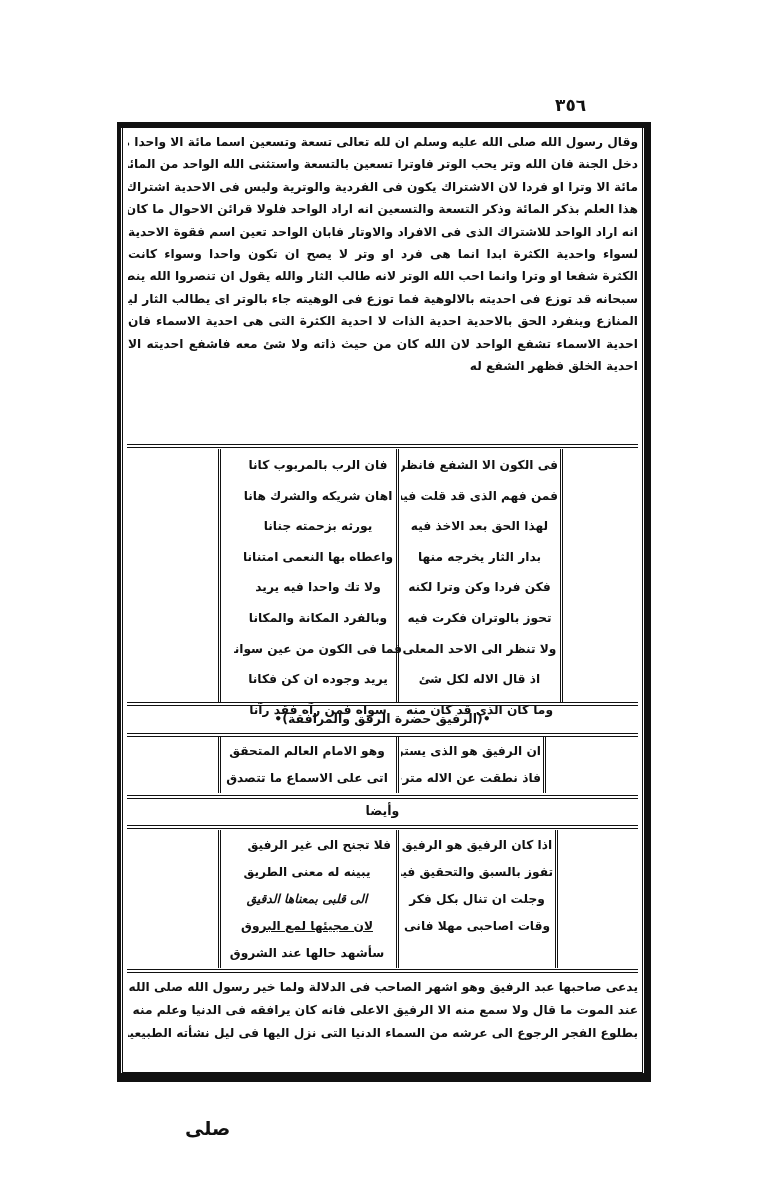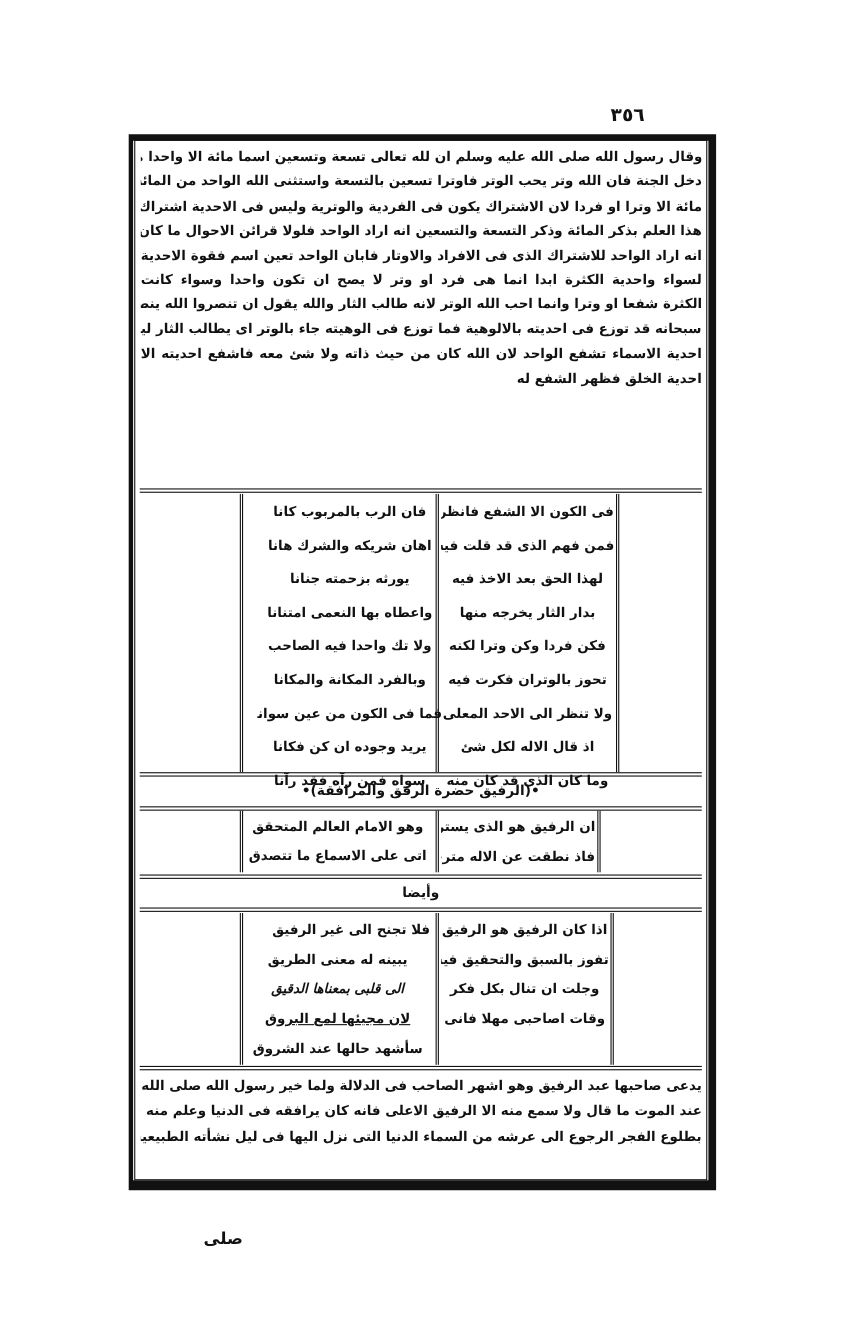--- a/index.html
+++ b/index.html
@@ -17,39 +17,40 @@
   .prose .line { display:block; white-space:nowrap; overflow:hidden; text-align:justify; text-align-last:justify; }
   .prose .line.last { text-align-last:right; }
   .rule-double { position:absolute; left:127px; width:511px; height:4px;
                  border-top:1.5px solid #111; border-bottom:1.5px solid #111; box-sizing:border-box; }
   .vcol { position:absolute; border-left:1.5px solid #111; border-right:1.5px solid #111; width:3px; box-sizing:border-box; }
   .verse-col { position:absolute; direction:rtl; font-weight:bold; font-size:12.2px;
                text-align:center; }
   .verse-col .v { display:block; height:30.6px; line-height:30.6px; white-space:nowrap; overflow:hidden; }
   .heading { position:absolute; left:127px; width:511px; text-align:center; direction:rtl;
              font-weight:bold; font-size:12.5px; }
-  .catch { position:absolute; top:1117px; left:185px; font-size:15px; font-weight:bold; direction:rtl; }
+  .catch { position:absolute; top:1117px; left:185px; font-size:19px; font-weight:bold; direction:rtl; }
 </style>
 </head>
 <body>
 
 <div class="page-num">٣٥٦</div>
 
 <div class="frame"></div>
 <div class="frame-inner"></div>
 
 <div class="prose" style="top:131px;">
   <span class="line">وقال رسول الله صلى الله عليه وسلم ان لله تعالى تسعة وتسعين اسما مائة الا واحدا من احصاها</span>
   <span class="line">دخل الجنة فان الله وتر يحب الوتر فاوترا تسعين بالتسعة واستثنى الله الواحد من المائة ولم يقل</span>
   <span class="line">مائة الا وترا او فردا لان الاشتراك يكون فى الفردية والوترية وليس فى الاحدية اشتراك ولو قالها</span>
   <span class="line">هذا العلم بذكر المائة وذكر التسعة والتسعين انه اراد الواحد فلولا قرائن الاحوال ما كان يعرف</span>
   <span class="line">انه اراد الواحد للاشتراك الذى فى الافراد والاوتار فابان الواحد تعين اسم فقوة الاحدية</span>
   <span class="line">لسواء واحدية الكثرة ابدا انما هى فرد او وتر لا يصح ان تكون واحدا وسواء كانت</span>
   <span class="line">الكثرة شفعا او وترا وانما احب الله الوتر لانه طالب الثار والله يقول ان تنصروا الله ينصركم والله</span>
   <span class="line">سبحانه قد توزع فى احديته بالالوهية فما توزع فى الوهيته جاء بالوتر اى يطالب الثار لينفى</span>
+  <span class="line">المنازع وينفرد الحق بالاحدية احدية الذات لا احدية الكثرة التى هى احدية الاسماء فان</span>
   <span class="line">احدية الاسماء تشفع الواحد لان الله كان من حيث ذاته ولا شئ معه فاشفع احديته الا</span>
   <span class="line last">احدية الخلق فظهر الشفع له</span>
 </div>
 
 <div class="rule-double" style="top:444px;"></div>
 
 <div class="vcol" style="left:396px; top:449px; height:253px;"></div>
 <div class="vcol" style="left:218px; top:449px; height:253px;"></div>
 <div class="vcol" style="left:560px; top:449px; height:253px;"></div>
 
@@ -62,21 +63,21 @@
   <span class="v">تحوز بالوتران فكرت فيه</span>
   <span class="v">ولا تنظر الى الاحد المعلى</span>
   <span class="v">اذ قال الاله لكل شئ</span>
   <span class="v">وما كان الذى قد كان منه</span>
 </div>
 <div class="verse-col" style="left:234px; top:450px; width:168px;">
   <span class="v">فان الرب بالمربوب كانا</span>
   <span class="v">اهان شريكه والشرك هانا</span>
   <span class="v">يورثه بزحمته جنانا</span>
   <span class="v">واعطاه بها النعمى امتنانا</span>
-  <span class="v">ولا تك واحدا فيه الصاحب</span>
+  <span class="v">ولا تك واحدا فيه يريد</span>
   <span class="v">وبالفرد المكانة والمكانا</span>
   <span class="v">فما فى الكون من عين سوانا</span>
   <span class="v">يريد وجوده ان كن فكانا</span>
   <span class="v">سواه فمن رآه فقد رآنا</span>
 </div>
 
 <div class="rule-double" style="top:702px;"></div>
 
 <div class="heading" style="top:708px; line-height:22px;">•(الرفيق حضرة الرفق والمرافقة)•</div>
 

